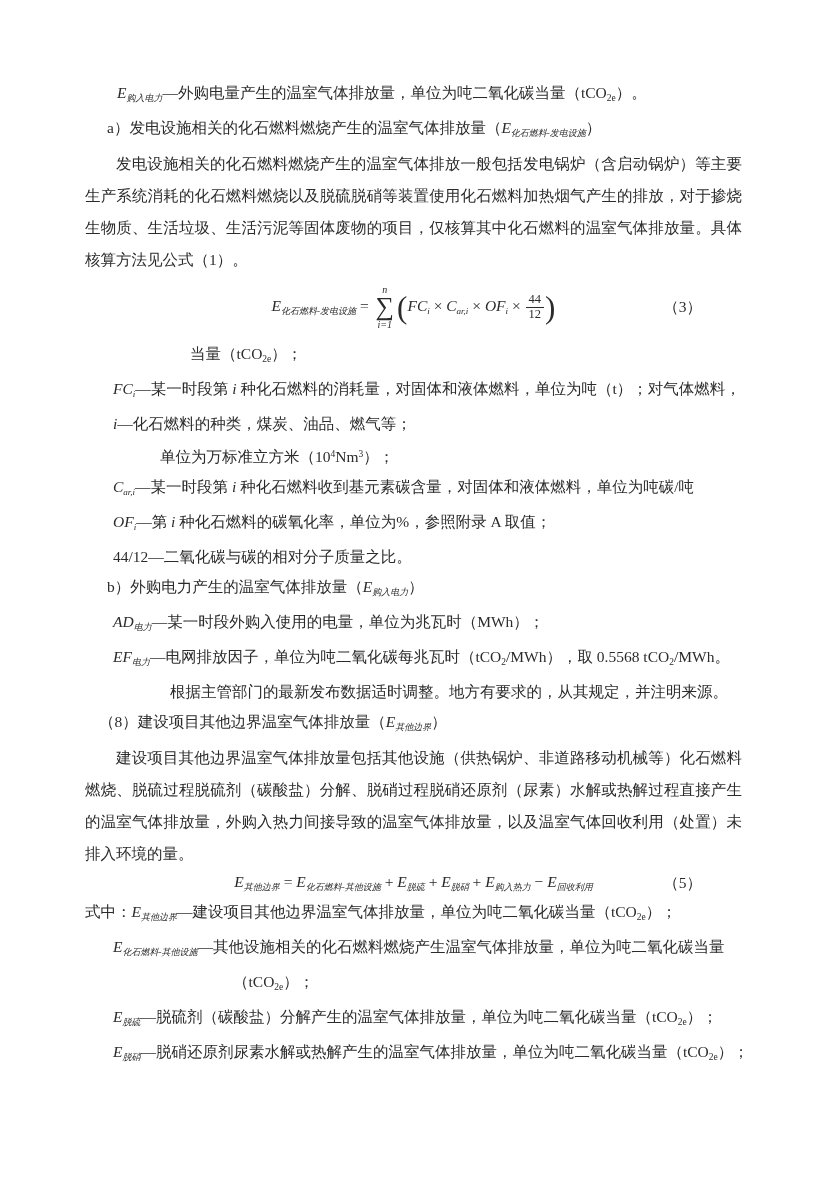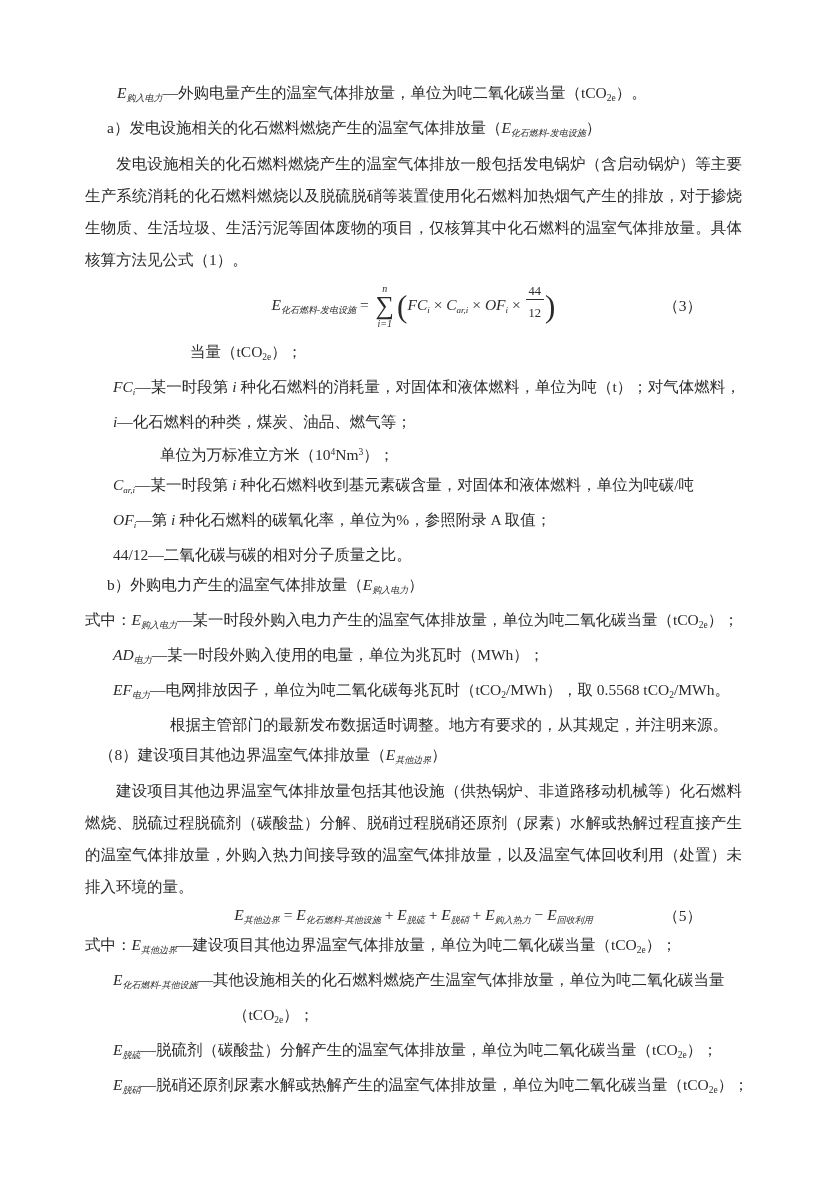--- a/index.html
+++ b/index.html
@@ -51,44 +51,43 @@
   }
   .sum{
     display:inline-block;vertical-align:middle;
     text-align:center;line-height:1;margin:0 3px;
   }
   .sum .sum-top{display:block;font-size:10px;font-style:italic;line-height:1;}
   .sum .sigma{display:block;font-size:26px;line-height:.95;}
   .sum .sum-bot{display:block;font-size:10px;font-style:italic;line-height:1;}
   .frac{
     display:inline-block;vertical-align:middle;
-    text-align:left;line-height:1.1;font-size:12.5px;margin:4px 1px;font-family:Liberation Serif, serif;
+    text-align:left;line-height:1.1;font-size:12.5px;margin:12px 1px;font-family:Liberation Serif, serif;
   }
   .frac .num{display:block;padding:0 3px;}
-  .frac .den{display:block;border-top:1px solid #2b2b2b;padding:7px 3px;}
+  .frac .den{display:block;border-top:1px solid #2b2b2b;padding:0 3px;}
   .bigp{font-size:31px;vertical-align:middle;line-height:1;font-weight:400;}
 </style>
 </head>
 <body>
 
 <div class="page">
   <div class="content">
       <div class="blk kind-line ind-i2"><span class="var">E</span><span class="sub it">购入电力</span><span class="t">—外购电量产生的温室气体排放量，单位为吨二氧化碳当量（tCO</span><span class="sub">2e</span><span class="t">）。</span></div>
       <div class="blk kind-line ind-a"><span class="t">a）发电设施相关的化石燃料燃烧产生的温室气体排放量（</span><span class="var">E</span><span class="sub it">化石燃料-发电设施</span><span class="t">）</span></div>
       <div class="blk kind-para"><span class="t">发电设施相关的化石燃料燃烧产生的温室气体排放一般包括发电锅炉（含启动锅炉）等主要生产系统消耗的化石燃料燃烧以及脱硫脱硝等装置使用化石燃料加热烟气产生的排放，对于掺烧生物质、生活垃圾、生活污泥等固体废物的项目，仅核算其中化石燃料的温室气体排放量。具体核算方法见公式（1）。</span></div>
       <div class="blk kind-formula tall"><span class="f-body"><span class="var">E</span><span class="sub it">化石燃料-发电设施</span><span class="t"> = </span><span class="sum"><span class="sum-top">n</span><span class="sigma">∑</span><span class="sum-bot">i=1</span></span><span class="bigp">(</span><span class="var">FC</span><span class="sub it">i</span><span class="t"> × </span><span class="var">C</span><span class="sub it">ar,i</span><span class="t"> × </span><span class="var">OF</span><span class="sub it">i</span><span class="t"> × </span><span class="frac"><span class="num">44</span><span class="den">12</span></span><span class="bigp">)</span></span><span class="f-num">（3）</span></div>
       <div class="blk kind-line ind-c105"><span class="t">当量（tCO</span><span class="sub">2e</span><span class="t">）；</span></div>
       <div class="blk kind-line ind-item"><span class="var">FC</span><span class="sub it">i</span><span class="t">—某一时段第 </span><span class="var">i</span><span class="t"> 种化石燃料的消耗量，对固体和液体燃料，单位为吨（t）；对气体燃料，</span></div>
       <div class="blk kind-line ind-item"><span class="var">i</span><span class="t">—化石燃料的种类，煤炭、油品、燃气等；</span></div>
       <div class="blk kind-line ind-c75"><span class="t">单位为万标准立方米（10</span><span class="sup">4</span><span class="t">Nm</span><span class="sup">3</span><span class="t">）；</span></div>
       <div class="blk kind-line ind-item"><span class="var">C</span><span class="sub it">ar,i</span><span class="t">—某一时段第 </span><span class="var">i</span><span class="t"> 种化石燃料收到基元素碳含量，对固体和液体燃料，单位为吨碳/吨</span></div>
       <div class="blk kind-line ind-item"><span class="var">OF</span><span class="sub it">i</span><span class="t">—第 </span><span class="var">i</span><span class="t"> 种化石燃料的碳氧化率，单位为%，参照附录 A 取值；</span></div>
       <div class="blk kind-line ind-item"><span class="t">44/12—二氧化碳与碳的相对分子质量之比。</span></div>
       <div class="blk kind-line ind-a"><span class="t">b）外购电力产生的温室气体排放量（</span><span class="var">E</span><span class="sub it">购入电力</span><span class="t">）</span></div>
-      <div class="blk kind-line"><span class="t">式中：</span><span class="var">E</span><span class="sub it">购入电力</span><span class="t">—某一时段外购入电力产生的温室气体排放量，单位为吨二氧化碳当量（tCO</span><span class="sub">2e</span><span class="t">）；</span></div>
       <div class="blk kind-line ind-item"><span class="var">AD</span><span class="sub it">电力</span><span class="t">—某一时段外购入使用的电量，单位为兆瓦时（MWh）；</span></div>
       <div class="blk kind-line ind-item"><span class="var">EF</span><span class="sub it">电力</span><span class="t">—电网排放因子，单位为吨二氧化碳每兆瓦时（tCO</span><span class="sub">2</span><span class="t">/MWh），取 0.5568 tCO</span><span class="sub">2</span><span class="t">/MWh。</span></div>
       <div class="blk kind-line ind-c100"><span class="t">根据主管部门的最新发布数据适时调整。地方有要求的，从其规定，并注明来源。</span></div>
       <div class="blk kind-line ind-p2"><span class="t">（8）建设项目其他边界温室气体排放量（</span><span class="var">E</span><span class="sub it">其他边界</span><span class="t">）</span></div>
       <div class="blk kind-para"><span class="t">建设项目其他边界温室气体排放量包括其他设施（供热锅炉、非道路移动机械等）化石燃料燃烧、脱硫过程脱硫剂（碳酸盐）分解、脱硝过程脱硝还原剂（尿素）水解或热解过程直接产生的温室气体排放量，外购入热力间接导致的温室气体排放量，以及温室气体回收利用（处置）未排入环境的量。</span></div>
       <div class="blk kind-formula"><span class="f-body"><span class="var">E</span><span class="sub it">其他边界</span><span class="t"> = </span><span class="var">E</span><span class="sub it">化石燃料-其他设施</span><span class="t"> + </span><span class="var">E</span><span class="sub it">脱硫</span><span class="t"> + </span><span class="var">E</span><span class="sub it">脱硝</span><span class="t"> + </span><span class="var">E</span><span class="sub it">购入热力</span><span class="t"> − </span><span class="var">E</span><span class="sub it">回收利用</span></span><span class="f-num">（5）</span></div>
       <div class="blk kind-line"><span class="t">式中：</span><span class="var">E</span><span class="sub it">其他边界</span><span class="t">—建设项目其他边界温室气体排放量，单位为吨二氧化碳当量（tCO</span><span class="sub">2e</span><span class="t">）；</span></div>
       <div class="blk kind-line ind-item"><span class="var">E</span><span class="sub it">化石燃料-其他设施</span><span class="t">—其他设施相关的化石燃料燃烧产生温室气体排放量，单位为吨二氧化碳当量</span></div>
       <div class="blk kind-line ind-c148"><span class="t">（tCO</span><span class="sub">2e</span><span class="t">）；</span></div>
       <div class="blk kind-line ind-item"><span class="var">E</span><span class="sub it">脱硫</span><span class="t">—脱硫剂（碳酸盐）分解产生的温室气体排放量，单位为吨二氧化碳当量（tCO</span><span class="sub">2e</span><span class="t">）；</span></div>

